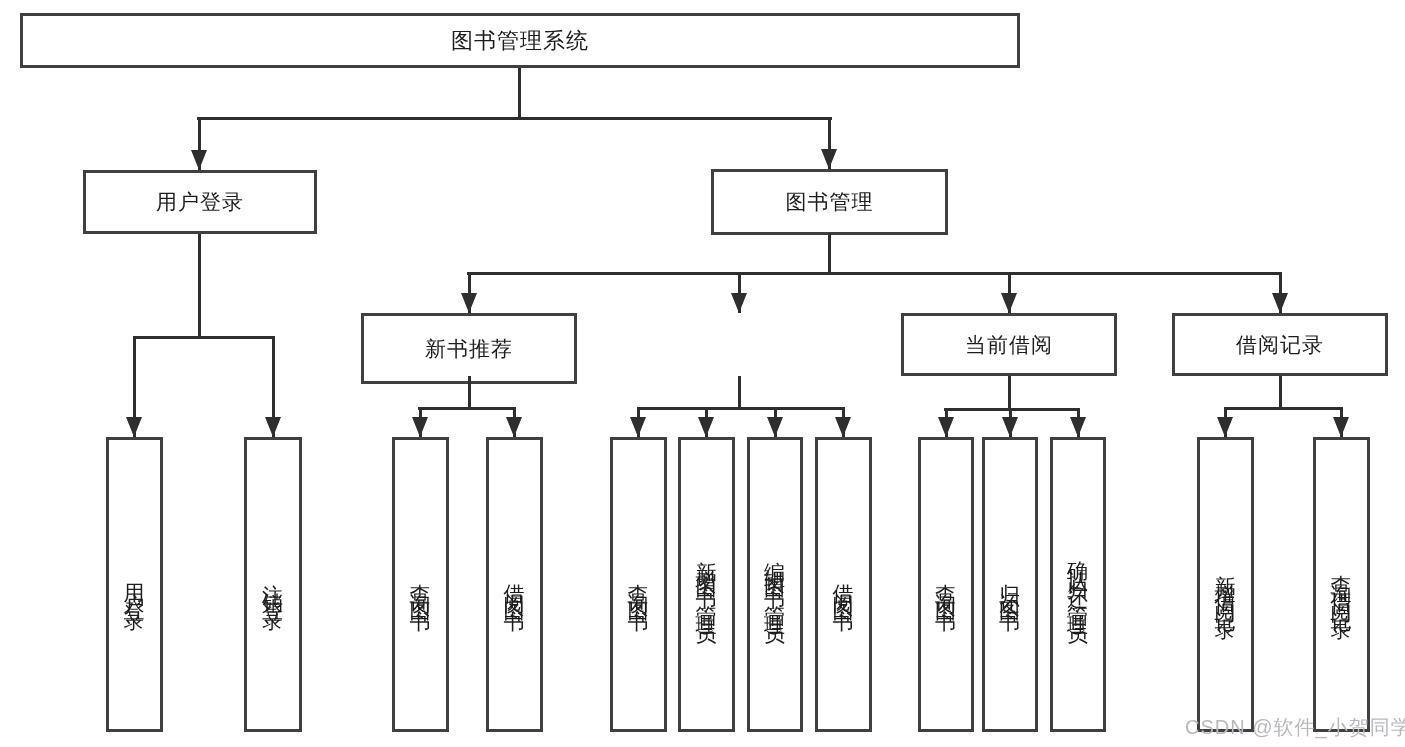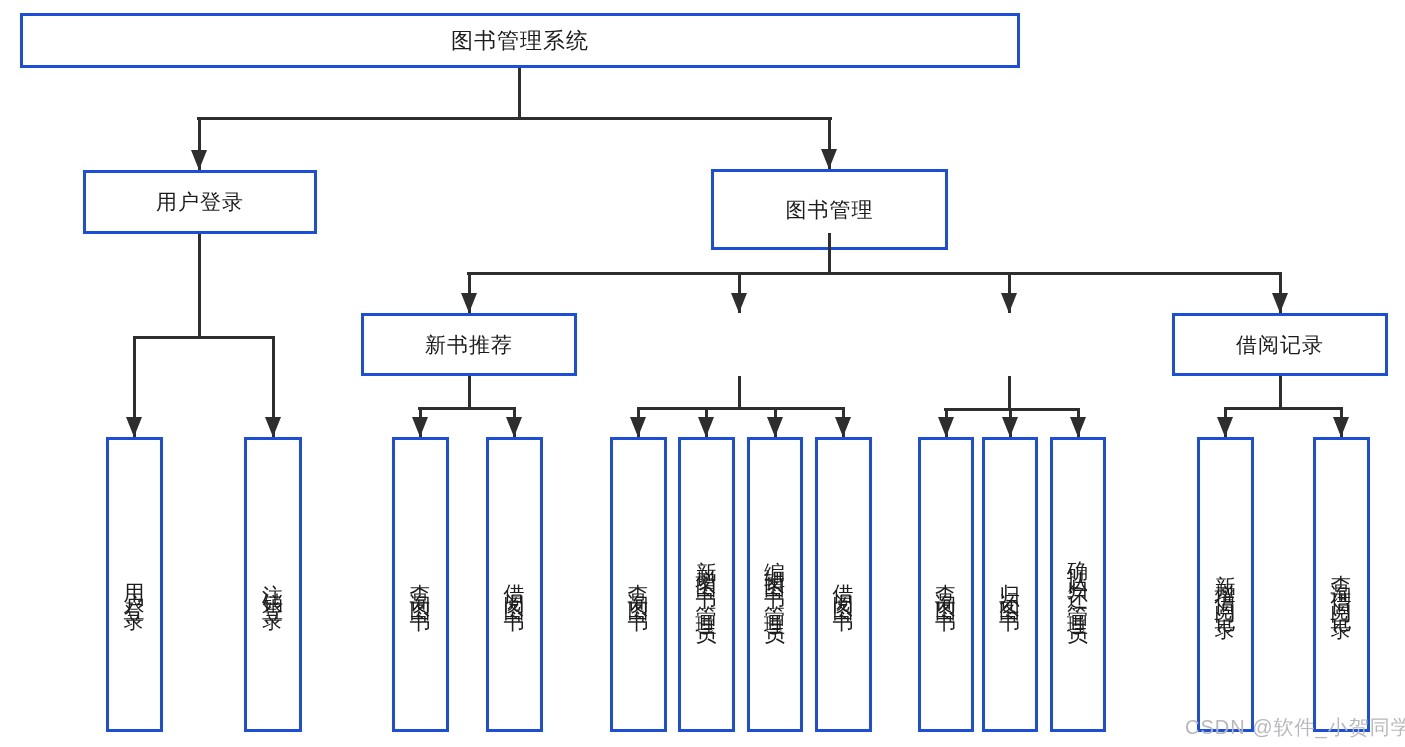--- a/index.html
+++ b/index.html
@@ -7,21 +7,21 @@
     position: relative;
     width: 1405px;
     height: 747px;
     background: #ffffff;
     font-family: "Liberation Sans", "DejaVu Sans", sans-serif;
     overflow: hidden;
   }
   .box {
     position: absolute;
     box-sizing: border-box;
-    border: 3px solid #1d4ed8;
+    border: 3px solid #404040;
     background: #ffffff;
     display: flex;
     align-items: center;
     justify-content: center;
     color: #1c1c1c;
     font-size: 21px;
     letter-spacing: 1px;
     text-align: center;
   }
   .box.root { font-size: 22px; }
@@ -60,41 +60,42 @@
   <div class="box root" style="left:20px;top:13px;width:1000px;height:55px">图书管理系统</div>
 
   <div class="vl" style="left:518px;top:68px;height:49px"></div>
   <div class="hl" style="left:197px;top:117px;width:635px"></div>
   <div class="vl" style="left:198px;top:117px;height:53px"></div>
   <div class="arr" style="left:191px;top:150px"></div>
   <div class="vl" style="left:828px;top:117px;height:52px"></div>
   <div class="arr" style="left:821px;top:149px"></div>
 
   <div class="box" style="left:83px;top:170px;width:234px;height:64px">用户登录</div>
-  <div class="box" style="left:711px;top:169px;width:237px;height:81px">图书管理</div>
+  <div class="box" style="left:711px;top:169px;width:237px;height:66px">图书管理</div>
 
   <div class="vl" style="left:198px;top:234px;height:102px"></div>
   <div class="hl" style="left:133px;top:336px;width:141px"></div>
   <div class="vl" style="left:133px;top:336px;height:101px"></div>
   <div class="arr" style="left:126px;top:417px"></div>
   <div class="vl" style="left:272px;top:336px;height:101px"></div>
   <div class="arr" style="left:265px;top:417px"></div>
 
   <div class="vl" style="left:828px;top:233px;height:39px"></div>
   <div class="hl" style="left:467px;top:272px;width:814px"></div>
   <div class="vl" style="left:468px;top:272px;height:41px"></div>
   <div class="arr" style="left:461px;top:293px"></div>
   <div class="vl" style="left:738px;top:272px;height:41px"></div>
   <div class="arr" style="left:731px;top:293px"></div>
   <div class="vl" style="left:1008px;top:272px;height:41px"></div>
   <div class="arr" style="left:1001px;top:293px"></div>
   <div class="vl" style="left:1279px;top:272px;height:41px"></div>
   <div class="arr" style="left:1272px;top:293px"></div>
 
-  <div class="box" style="left:361px;top:313px;width:216px;height:63px">新书推荐</div>
+  <div class="box" style="left:361px;top:313px;width:216px;height:71px">新书推荐</div>
+  <div class="box" style="left:901px;top:313px;width:216px;height:63px">当前借阅</div>
   <div class="box" style="left:1172px;top:313px;width:216px;height:63px">借阅记录</div>
 
   <div class="vl" style="left:468px;top:376px;height:31px"></div>
   <div class="hl" style="left:418px;top:407px;width:98px"></div>
   <div class="vl" style="left:419px;top:407px;height:30px"></div>
   <div class="arr" style="left:412px;top:417px"></div>
   <div class="vl" style="left:513px;top:407px;height:30px"></div>
   <div class="arr" style="left:506px;top:417px"></div>
 
   <div class="vl" style="left:738px;top:376px;height:31px"></div>

